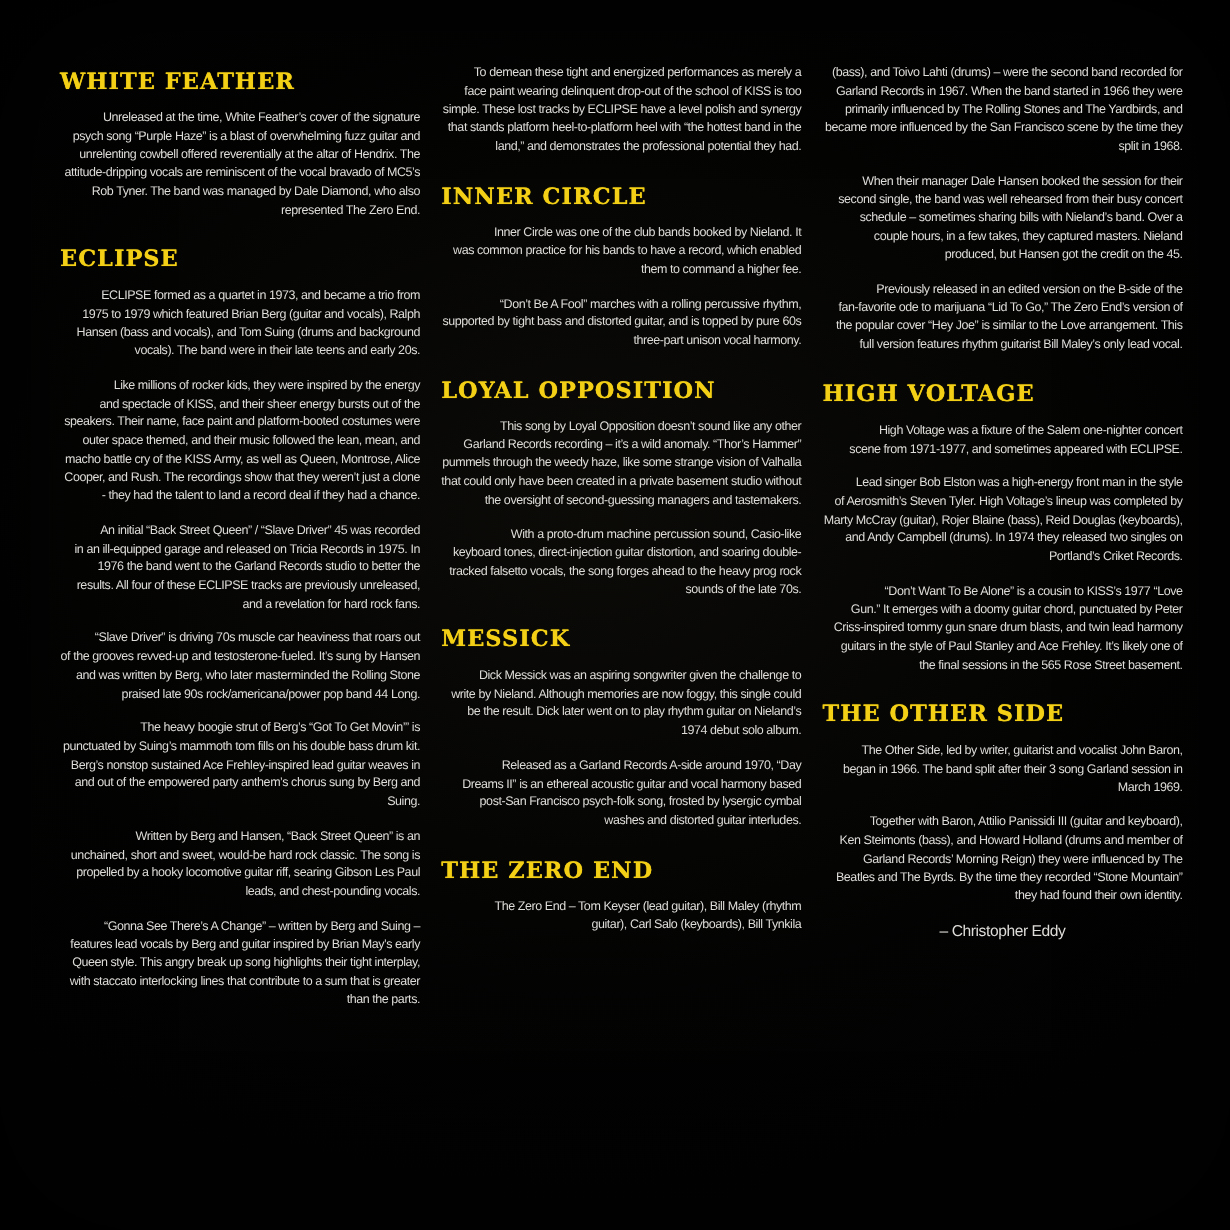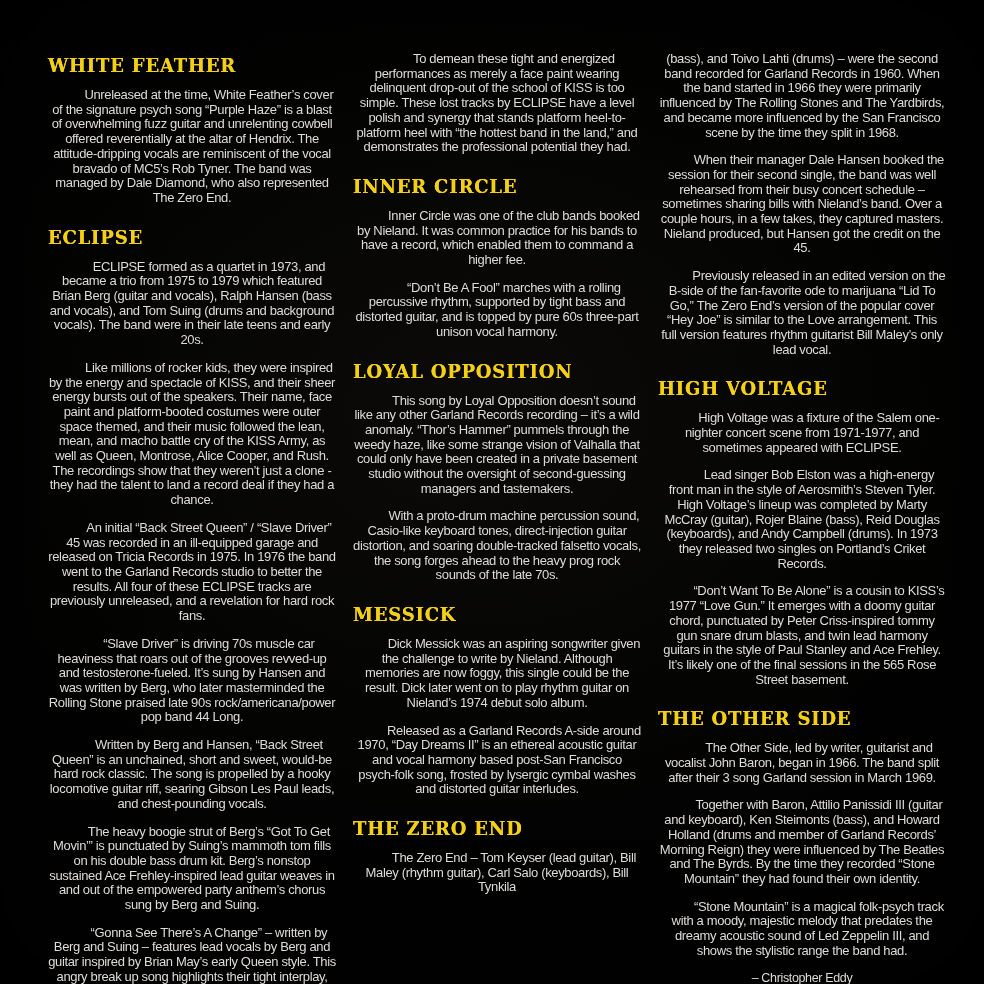--- a/index.html
+++ b/index.html
@@ -28,26 +28,26 @@
     font-size: 18px;
     letter-spacing: 0.8px;
     color: var(--heading-color, #f3cf16);
     margin: 21px 0 12px 0;
     text-shadow: 0 0 0.6px currentColor;
     white-space: nowrap;
   }
   .column > .heading:first-child { margin-top: 3px; }
   .para {
     color: var(--body-color, #dedcd8);
-    font-size: 13px;
+    font-size: 10px;
     line-height: 14.7px;
     letter-spacing: -0.35px;
     margin: 0 0 13px 0;
     text-indent: 2.6em;
-    text-align: center;
+    text-align: right;
   }
   .para.noindent { text-indent: 0; }
   .credit {
     color: var(--body-color, #dedcd8);
     font-size: 12.5px;
     line-height: 15px;
     letter-spacing: -0.35px;
     margin: 0;
     text-align: center;
   }
@@ -57,45 +57,44 @@
 
 <main class="page" style="background-color: rgb(2, 2, 2);">
   <section class="column">
       <h2 class="heading">WHITE FEATHER</h2>
       <p class="para">Unreleased at the time, White Feather’s cover of the signature psych song “Purple Haze” is a blast of overwhelming fuzz guitar and unrelenting cowbell offered reverentially at the altar of Hendrix. The attitude-dripping vocals are reminiscent of the vocal bravado of MC5’s Rob Tyner. The band was managed by Dale Diamond, who also represented The Zero End.</p>
       <h2 class="heading">ECLIPSE</h2>
       <p class="para">ECLIPSE formed as a quartet in 1973, and became a trio from 1975 to 1979 which featured Brian Berg (guitar and vocals), Ralph Hansen (bass and vocals), and Tom Suing (drums and background vocals). The band were in their late teens and early 20s.</p>
       <p class="para">Like millions of rocker kids, they were inspired by the energy and spectacle of KISS, and their sheer energy bursts out of the speakers. Their name, face paint and platform-booted costumes were outer space themed, and their music followed the lean, mean, and macho battle cry of the KISS Army, as well as Queen, Montrose, Alice Cooper, and Rush. The recordings show that they weren’t just a clone - they had the talent to land a record deal if they had a chance.</p>
       <p class="para">An initial “Back Street Queen” / “Slave Driver” 45 was recorded in an ill-equipped garage and released on Tricia Records in 1975. In 1976 the band went to the Garland Records studio to better the results. All four of these ECLIPSE tracks are previously unreleased, and a revelation for hard rock fans.</p>
       <p class="para">“Slave Driver” is driving 70s muscle car heaviness that roars out of the grooves revved-up and testosterone-fueled. It’s sung by Hansen and was written by Berg, who later masterminded the Rolling Stone praised late 90s rock/americana/power pop band 44 Long.</p>
+      <p class="para">The heavy boogie strut of Berg’s “Got To Get Movin’” is punctuated by Suing’s mammoth tom fills on his double bass drum kit. Berg’s nonstop sustained Ace Frehley-inspired lead guitar weaves in and out of the empowered party anthem’s chorus sung by Berg and Suing.</p>
       <p class="para">Written by Berg and Hansen, “Back Street Queen” is an unchained, short and sweet, would-be hard rock classic. The song is propelled by a hooky locomotive guitar riff, searing Gibson Les Paul leads, and chest-pounding vocals.</p>
-      <p class="para">The heavy boogie strut of Berg’s “Got To Get Movin’” is punctuated by Suing’s mammoth tom fills on his double bass drum kit. Berg’s nonstop sustained Ace Frehley-inspired lead guitar weaves in and out of the empowered party anthem’s chorus sung by Berg and Suing.</p>
       <p class="para">“Gonna See There’s A Change” – written by Berg and Suing – features lead vocals by Berg and guitar inspired by Brian May’s early Queen style. This angry break up song highlights their tight interplay, with staccato interlocking lines that contribute to a sum that is greater than the parts.</p>
     </section>
   <section class="column">
       <p class="para">To demean these tight and energized performances as merely a face paint wearing delinquent drop-out of the school of KISS is too simple. These lost tracks by ECLIPSE have a level polish and synergy that stands platform heel-to-platform heel with “the hottest band in the land,” and demonstrates the professional potential they had.</p>
       <h2 class="heading">INNER CIRCLE</h2>
       <p class="para">Inner Circle was one of the club bands booked by Nieland. It was common practice for his bands to have a record, which enabled them to command a higher fee.</p>
       <p class="para">“Don’t Be A Fool” marches with a rolling percussive rhythm, supported by tight bass and distorted guitar, and is topped by pure 60s three-part unison vocal harmony.</p>
       <h2 class="heading">LOYAL OPPOSITION</h2>
       <p class="para">This song by Loyal Opposition doesn’t sound like any other Garland Records recording – it’s a wild anomaly. “Thor’s Hammer” pummels through the weedy haze, like some strange vision of Valhalla that could only have been created in a private basement studio without the oversight of second-guessing managers and tastemakers.</p>
       <p class="para">With a proto-drum machine percussion sound, Casio-like keyboard tones, direct-injection guitar distortion, and soaring double-tracked falsetto vocals, the song forges ahead to the heavy prog rock sounds of the late 70s.</p>
       <h2 class="heading">MESSICK</h2>
       <p class="para">Dick Messick was an aspiring songwriter given the challenge to write by Nieland. Although memories are now foggy, this single could be the result. Dick later went on to play rhythm guitar on Nieland’s 1974 debut solo album.</p>
       <p class="para">Released as a Garland Records A-side around 1970, “Day Dreams II” is an ethereal acoustic guitar and vocal harmony based post-San Francisco psych-folk song, frosted by lysergic cymbal washes and distorted guitar interludes.</p>
       <h2 class="heading">THE ZERO END</h2>
       <p class="para">The Zero End – Tom Keyser (lead guitar), Bill Maley (rhythm guitar), Carl Salo (keyboards), Bill Tynkila</p>
     </section>
   <section class="column">
-      <p class="para noindent">(bass), and Toivo Lahti (drums) – were the second band recorded for Garland Records in 1960. When the band started in 1966 they were primarily influenced by The Rolling Stones and The Yardbirds, and became more influenced by the San Francisco scene by the time they split in 1968.</p>
+      <p class="para noindent">(bass), and Toivo Lahti (drums) – were the second band recorded for Garland Records in 1967. When the band started in 1966 they were primarily influenced by The Rolling Stones and The Yardbirds, and became more influenced by the San Francisco scene by the time they split in 1968.</p>
       <p class="para">When their manager Dale Hansen booked the session for their second single, the band was well rehearsed from their busy concert schedule – sometimes sharing bills with Nieland’s band. Over a couple hours, in a few takes, they captured masters. Nieland produced, but Hansen got the credit on the 45.</p>
       <p class="para">Previously released in an edited version on the B-side of the fan-favorite ode to marijuana “Lid To Go,” The Zero End’s version of the popular cover “Hey Joe” is similar to the Love arrangement. This full version features rhythm guitarist Bill Maley’s only lead vocal.</p>
       <h2 class="heading">HIGH VOLTAGE</h2>
       <p class="para">High Voltage was a fixture of the Salem one-nighter concert scene from 1971-1977, and sometimes appeared with ECLIPSE.</p>
-      <p class="para">Lead singer Bob Elston was a high-energy front man in the style of Aerosmith’s Steven Tyler. High Voltage’s lineup was completed by Marty McCray (guitar), Rojer Blaine (bass), Reid Douglas (keyboards), and Andy Campbell (drums). In 1973 they released two singles on Portland’s Criket Records.</p>
+      <p class="para">Lead singer Bob Elston was a high-energy front man in the style of Aerosmith’s Steven Tyler. High Voltage’s lineup was completed by Marty McCray (guitar), Rojer Blaine (bass), Reid Douglas (keyboards), and Andy Campbell (drums). In 1974 they released two singles on Portland’s Criket Records.</p>
       <p class="para">“Don’t Want To Be Alone” is a cousin to KISS’s 1977 “Love Gun.” It emerges with a doomy guitar chord, punctuated by Peter Criss-inspired tommy gun snare drum blasts, and twin lead harmony guitars in the style of Paul Stanley and Ace Frehley. It’s likely one of the final sessions in the 565 Rose Street basement.</p>
       <h2 class="heading">THE OTHER SIDE</h2>
       <p class="para">The Other Side, led by writer, guitarist and vocalist John Baron, began in 1966. The band split after their 3 song Garland session in March 1969.</p>
       <p class="para">Together with Baron, Attilio Panissidi III (guitar and keyboard), Ken Steimonts (bass), and Howard Holland (drums and member of Garland Records’ Morning Reign) they were influenced by The Beatles and The Byrds. By the time they recorded “Stone Mountain” they had found their own identity.</p>
-      <p class="para">“Stone Mountain” is a magical folk-psych track with a moody, majestic melody that predates the dreamy acoustic sound of Led Zeppelin III, and shows the stylistic range the band had.</p>
       <p class="credit">– Christopher Eddy</p>
     </section>
 </main>
 
 </body></html>

